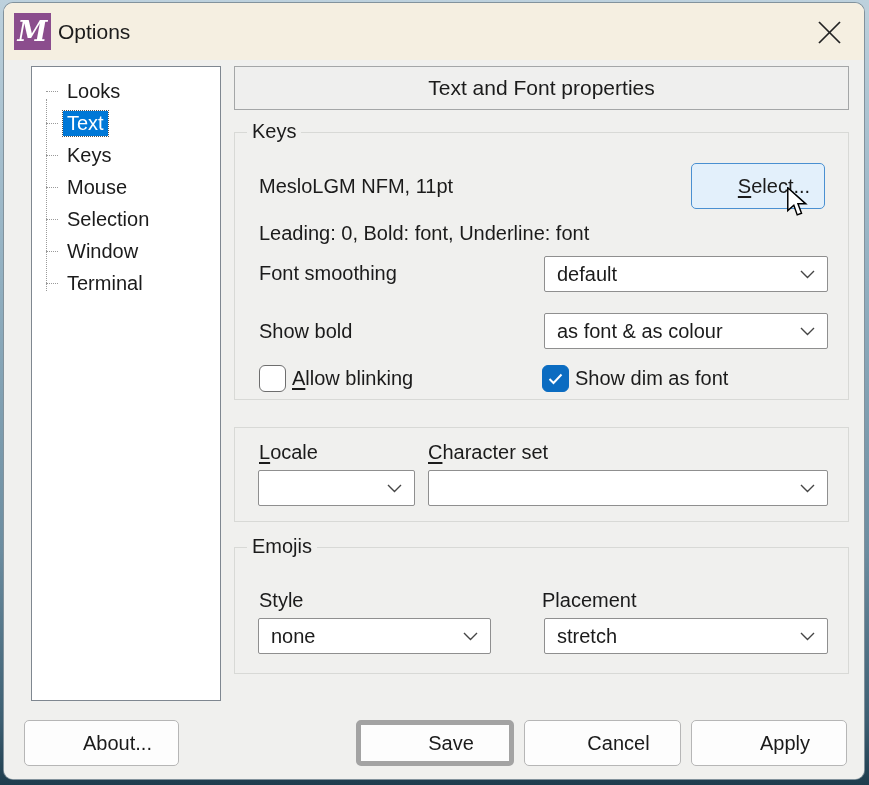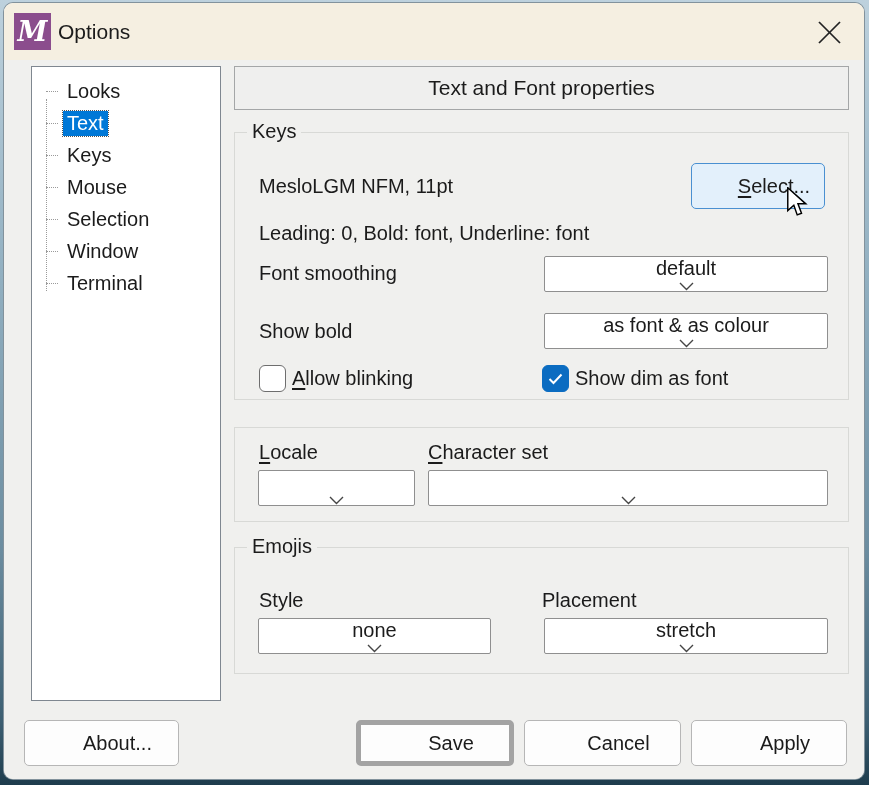--- a/index.html
+++ b/index.html
@@ -71,21 +71,21 @@
     display:flex; align-items:center; justify-content:center; cursor:default;padding-left:32px;
   }
   .select-btn {
     left:457px; top:103px; width:134px; height:46px;
     background:#e3f0fb; border:1px solid #4a90d1; border-radius:5px;
   }
   
   .combo {
     position:absolute; height:36px; background:#fff; border:1px solid #8f8f8f;
     border-radius:2px; display:flex; align-items:center; font-size:20px;
-    padding:0 12px; cursor:default;flex-direction:column;
+    padding:0 12px; cursor:default;
   }
   .combo .val { flex:1; white-space:nowrap; overflow:hidden; }
   .combo svg { flex:none; }
   
   .checkrow { position:absolute; display:flex; align-items:center; }
   .cbox {
     width:27px; height:27px; border-radius:6px; flex:none;
     border:1px solid #6e6e6e; background:#fff; cursor:default;
     display:flex; align-items:center; justify-content:center;
   }

